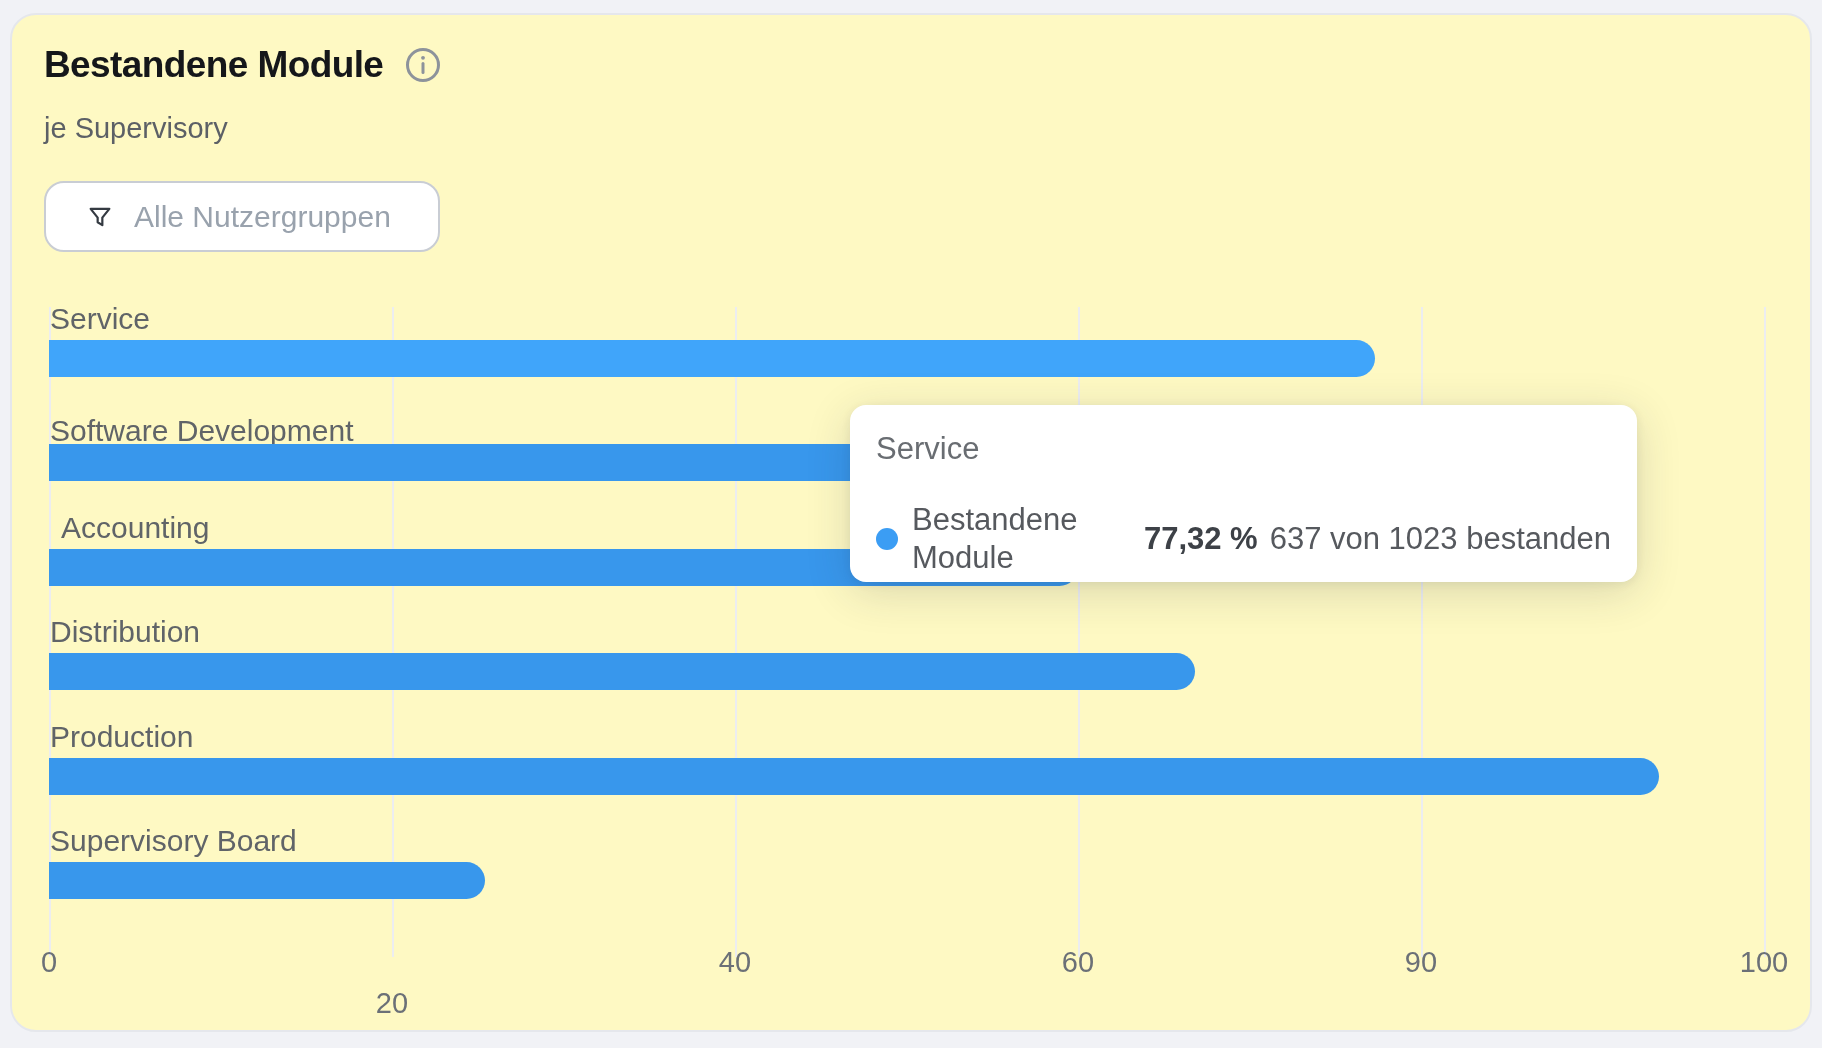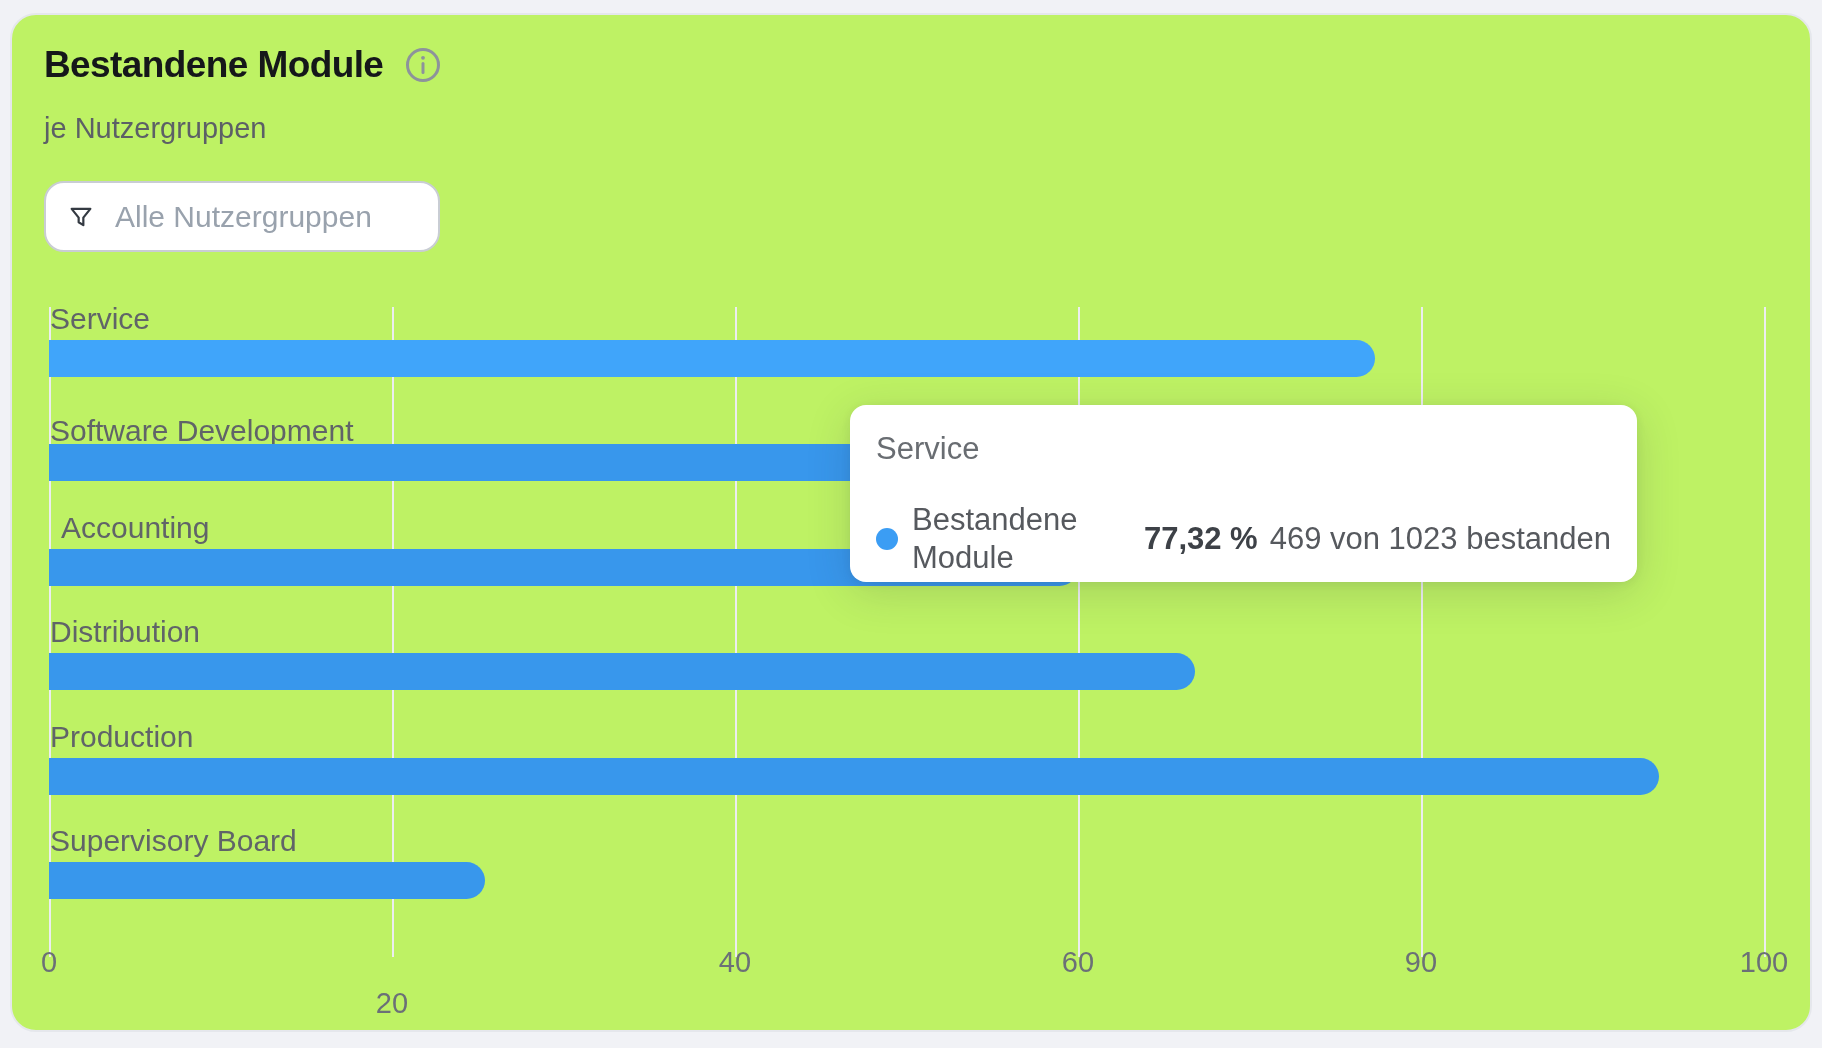--- a/index.html
+++ b/index.html
@@ -3,34 +3,34 @@
 <meta charset="utf-8">
 <style>
   html,body{margin:0;padding:0;}
   body{
     width:1822px;height:1048px;position:relative;overflow:hidden;
     background:#F1F2F6;
     font-family:"Liberation Sans", sans-serif;
   }
   .card{
     position:absolute;left:10px;top:13px;width:1802px;height:1019px;
-    background:#bef264;border:2px solid #E5E7EC;border-radius:26px;
+    background:#fef9c3;border:2px solid #E5E7EC;border-radius:26px;
     box-sizing:border-box;
   }
   .title-row{position:absolute;left:32px;top:30px;display:flex;align-items:center;gap:22px;}
   .title{
     font-size:37px;font-weight:700;color:#15171A;letter-spacing:-0.6px;line-height:1.1;
   }
   .info-btn{display:flex;align-items:center;justify-content:center;cursor:pointer;}
   .subtitle{
     position:absolute;left:32px;top:97px;font-size:29px;color:#5C6066;
   }
   .filter-btn{
     position:absolute;left:32px;top:166px;width:396px;height:71px;
-    display:flex;align-items:center;gap:20px;padding:0 21px;box-sizing:border-box;
+    display:flex;align-items:center;gap:20px;padding:0 40px;box-sizing:border-box;
     background:#fff;border:2px solid #C9CDD4;border-radius:20px;cursor:pointer;
   }
   .filter-btn .ph{font-size:30px;color:#99A2AD;white-space:nowrap;}
   #chart{position:absolute;left:0;top:0;width:100%;height:100%;}
   .gridline{position:absolute;width:2px;background:#ECEDF0;}
   .row-label{
     position:absolute;font-size:30px;color:#606468;white-space:nowrap;line-height:36px;
   }
   .bar{position:absolute;height:37px;border-radius:0 18.5px 18.5px 0;}
   .tick-label{
@@ -60,21 +60,21 @@
     <div class="title">Bestandene Module</div>
     <div class="info-btn">
       <svg width="36" height="36" viewBox="0 0 36 36">
         <circle cx="18" cy="18" r="15.5" fill="none" stroke="#8D939B" stroke-width="3"></circle>
         <line x1="18" y1="16.5" x2="18" y2="25.5" stroke="#8D939B" stroke-width="3" stroke-linecap="round"></line>
         <circle cx="18" cy="10.8" r="1.9" fill="#8D939B"></circle>
       </svg>
     </div>
   </div>
 
-  <div class="subtitle">je Nutzergruppen</div>
+  <div class="subtitle">je Supervisory</div>
 
   <button class="filter-btn">
     <span>
       <svg width="28" height="28" viewBox="0 0 24 24" fill="none" stroke="#343A42" stroke-width="1.9" stroke-linejoin="round" stroke-linecap="round">
         <path d="M4 5 H20 L14 12.5 V19 L10 16.5 V12.5 Z"></path>
       </svg>
     </span>
     <span class="ph">Alle Nutzergruppen</span>
   </button>
 
@@ -105,18 +105,18 @@
       <div class="bar" style="left: 37px; top: 847px; width: 435.61px; background: rgb(56, 151, 236);"></div>
     </div>
 
   <div class="tooltip">
     <div class="tt-title">Service</div>
     <div class="tt-row">
       <span class="tt-dot" style="background: rgb(59, 157, 244);"></span>
       <span>Bestandene Module</span>
       <span class="tt-value">
         <b>77,32 %</b>
-        <span>469 von 1023 bestanden</span>
+        <span>637 von 1023 bestanden</span>
       </span>
     </div>
   </div>
 
 </div>
 
 </body></html>

